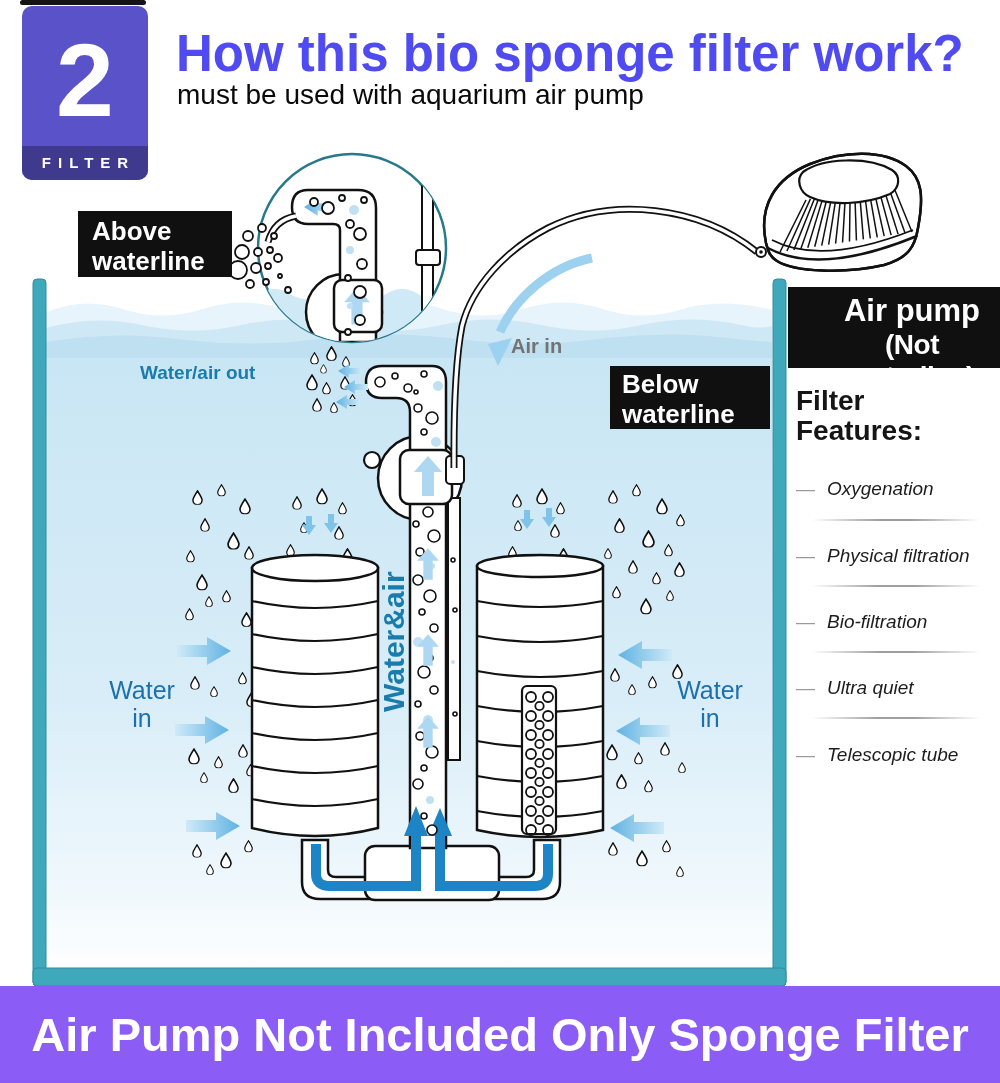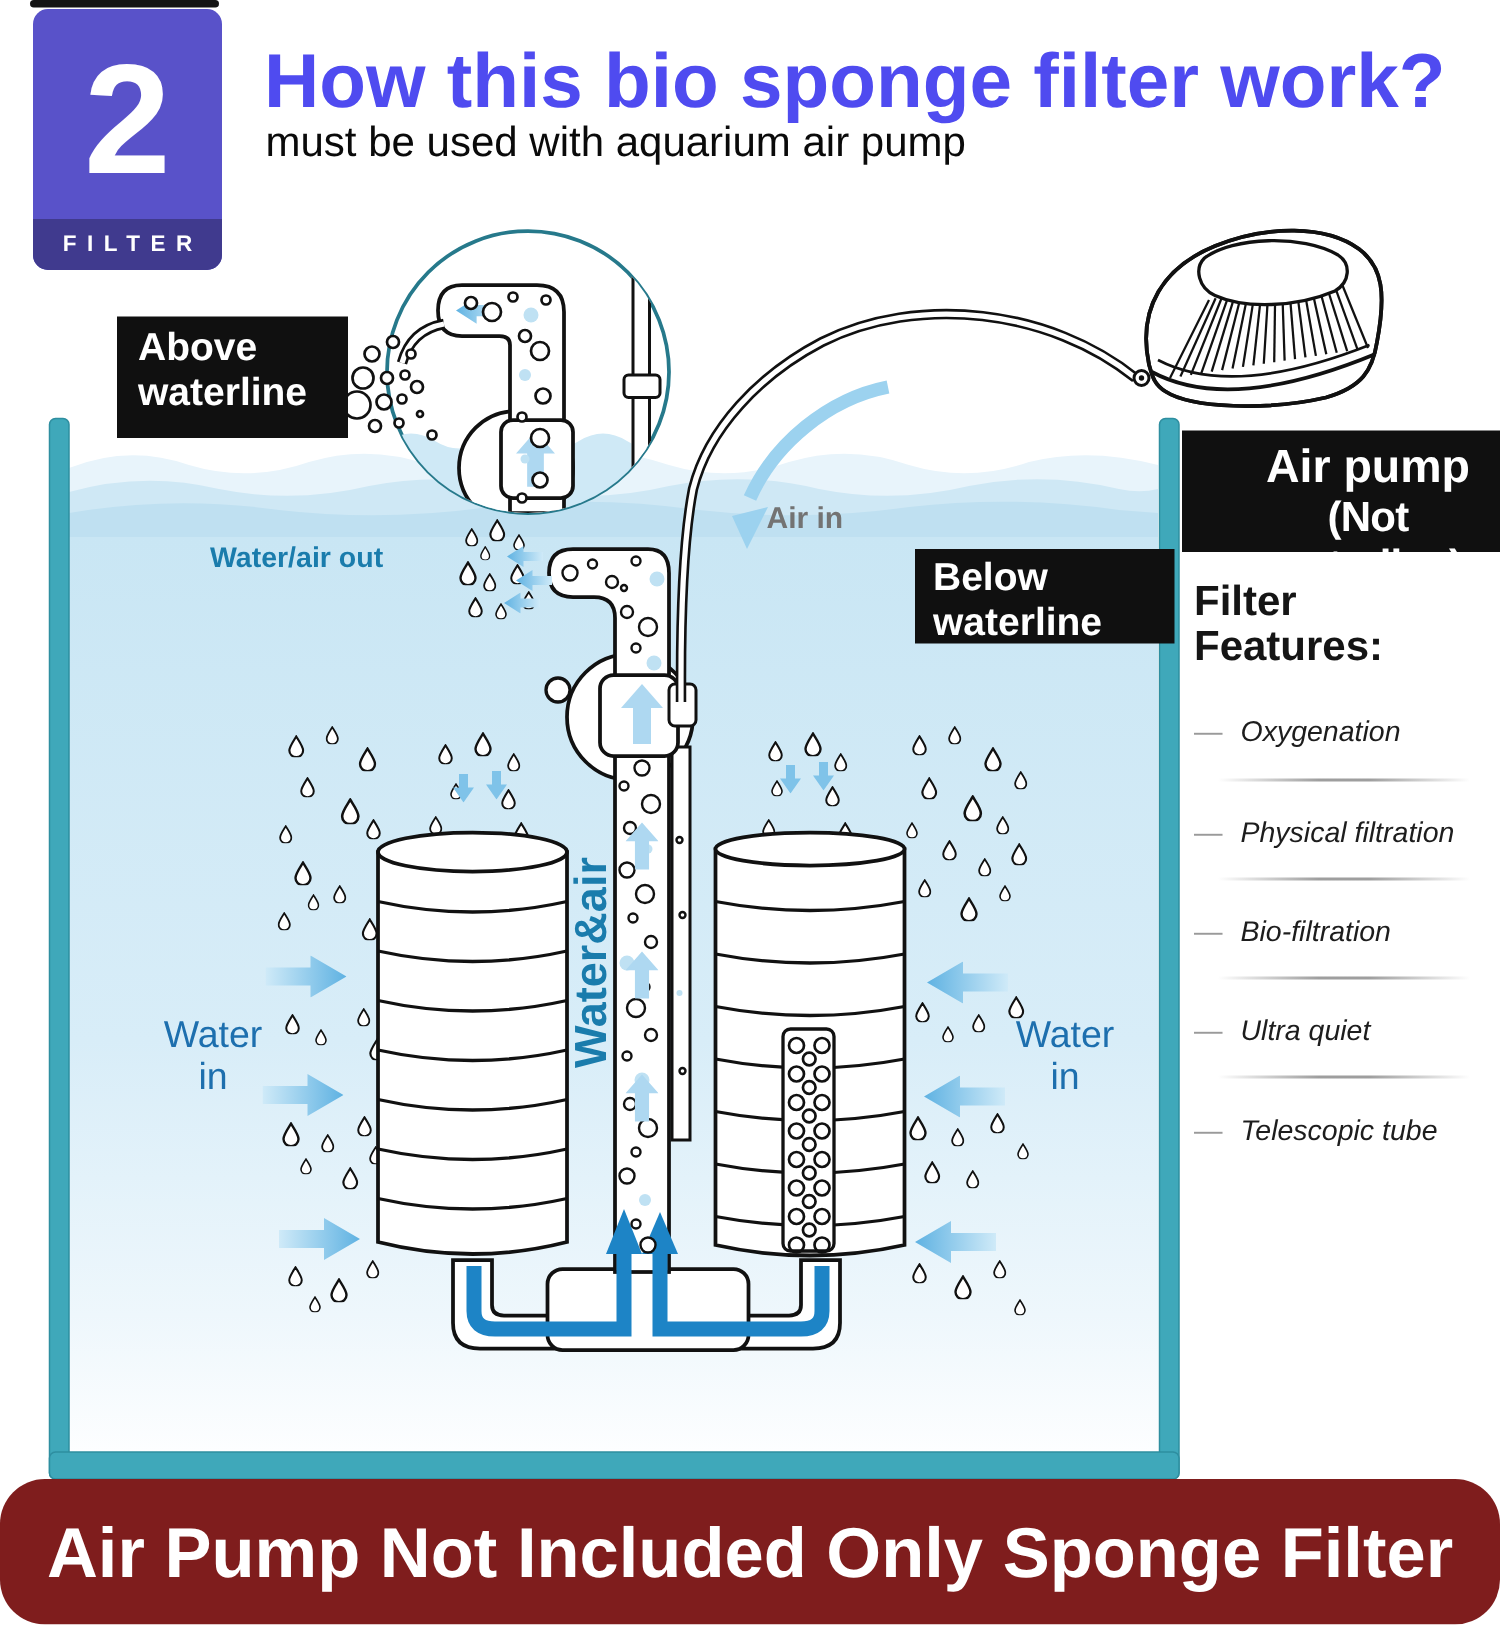--- a/index.html
+++ b/index.html
@@ -20,22 +20,22 @@
   #badge-strip{
     position:absolute;left:0;bottom:0;width:100%;height:34px;background:#403a8e;
     border-radius:0 0 10px 10px;color:#fff;font-size:15px;font-weight:bold;
     letter-spacing:7px;text-align:center;line-height:34px;text-indent:7px;
   }
   #page-title{left:176px;top:24px;font-size:51px;font-weight:bold;color:#4f4bf0;white-space:nowrap;}
   #page-subtitle{left:177px;top:79px;font-size:28px;font-weight:normal;color:#0a0a0a;white-space:nowrap;}
 
   
   .callout{background:#101010;color:#ffffff;font-weight:bold;line-height:1.16;padding-left:36px;}
-  #above-box{left:78px;top:211px;width:154px;height:81px;font-size:26px;padding:5px 0 0 14px;box-sizing:border-box;}
-  #below-box{left:610px;top:366px;width:173px;height:63px;font-size:26px;padding:3px 0 0 12px;box-sizing:border-box;}
+  #above-box{left:78px;top:211px;width:154px;height:66px;font-size:26px;padding:5px 0 0 14px;box-sizing:border-box;}
+  #below-box{left:610px;top:366px;width:160px;height:63px;font-size:26px;padding:3px 0 0 12px;box-sizing:border-box;}
   #airpump-box{left:788px;top:287px;width:212px;height:81px;text-align:center;padding-top:6px;box-sizing:border-box;}
   #airpump-box .l1{font-size:31px;}
   #airpump-box .l2{font-size:28px;letter-spacing:-0.5px;}
 
   
   .tlabel{font-weight:bold;white-space:nowrap;}
   #water-air-out{left:140px;top:362px;font-size:19px;color:#1a7cac;}
   #air-in{left:511px;top:335px;font-size:20px;color:#737373;}
   .water-in{width:92px;text-align:center;font-size:25px;line-height:1.12;color:#1d6fae;font-weight:normal;}
   #water-in-left{left:96px;top:676px;}
@@ -43,23 +43,23 @@
 
   
   #features-heading{left:796px;top:386px;font-size:28px;font-weight:bold;color:#151515;line-height:1.06;}
   .feat-row{position:absolute;left:796px;white-space:nowrap;font-size:19px;font-style:italic;color:#1d1d1d;}
   .feat-dash{color:#9a9a9a;margin-right:12px;font-style:normal;}
   .feat-div{position:absolute;left:812px;width:168px;height:2px;
     background:linear-gradient(90deg,rgba(158,158,158,0),#9e9e9e 40%,#9e9e9e 60%,rgba(158,158,158,0));}
 
   
   #banner{
-    left:0;top:986px;width:1000px;height:97px;background:#7f1d1d;
+    left:0;top:986px;width:1000px;height:97px;background:#8b5cf6;
     display:flex;align-items:center;justify-content:center;
-    color:#fff;font-size:47px;font-weight:bold;white-space:nowrap;border-radius:30px;
+    color:#fff;font-size:47px;font-weight:bold;white-space:nowrap;
   }
 
   svg text{font-family:"Liberation Sans", sans-serif;}
 </style>
 </head>
 <body>
 
 <svg id="scene" class="abs" style="left:0;top:0;" width="1000" height="1083" viewBox="0 0 1000 1083">
   <defs>
     <linearGradient id="waterGrad" x1="0" y1="0" x2="0" y2="1">

